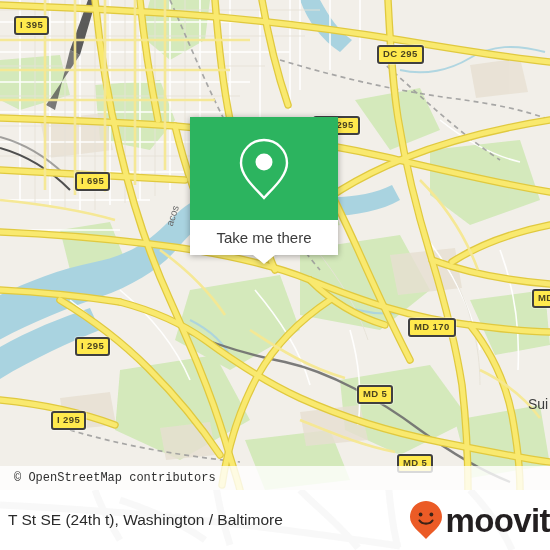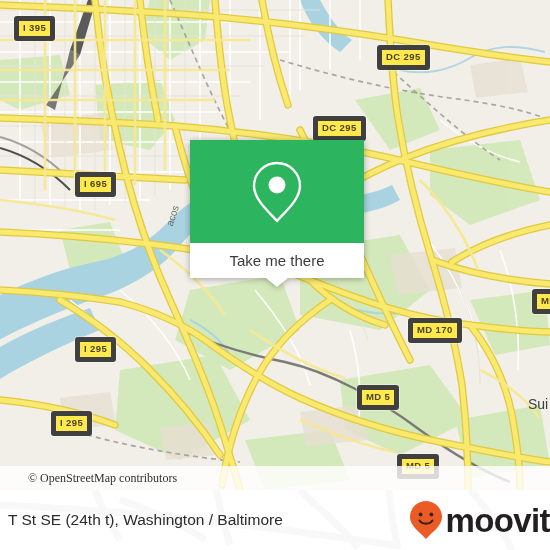--- a/index.html
+++ b/index.html
@@ -24,21 +24,21 @@
     height: 490px;
     overflow: hidden;
     background: #f2efe9;
   }
   .map-svg { position: absolute; left: 0; top: 0; }
 
   
   .shield {
     position: absolute;
     background: #ffe94d;
-    border: 5px solid #404040;
+    border: 2px solid #404040;
     border-radius: 3px;
     color: #4a4320;
     font-weight: bold;
     font-size: 9.5px;
     line-height: 12px;
     padding: 1px 4px 2px 4px;
     letter-spacing: .4px;
     white-space: nowrap;
     font-family: "Liberation Sans", sans-serif;
     box-shadow: 0 0 0 1px rgba(255,255,255,.35);
@@ -55,22 +55,22 @@
     position: absolute;
     font-size: 10px;
     color: #6d6d6d;
     white-space: nowrap;
     font-family: "Liberation Sans", sans-serif;
   }
 
   
   .popup {
     position: absolute;
-    left: 190px; top: 140px;
-    width: 174px;
+    left: 190px; top: 117px;
+    width: 148px;
     filter: drop-shadow(0 1px 3px rgba(0,0,0,.33));
     z-index: 40;
   }
   .popup-top {
     height: 103px;
     background: #2cb45f;
     display: flex;
     align-items: center;
     justify-content: center;
   }
@@ -105,22 +105,22 @@
     width: 550px;
     height: 24px;
     background: rgba(255,255,255,.80);
     display: flex;
     align-items: center;
     z-index: 30;
   }
   .attrib span {
     font-size: 12px;
     color: #2f2f2f;
-    padding-left: 28px;
-    font-family: Liberation Serif, serif;
+    padding-left: 14px;
+    font-family: Liberation Mono, monospace;
   }
 
   
   .footer {
     position: absolute;
     left: 0; top: 490px;
     width: 550px;
     height: 60px;
     background: #ffffff;
     overflow: hidden;

